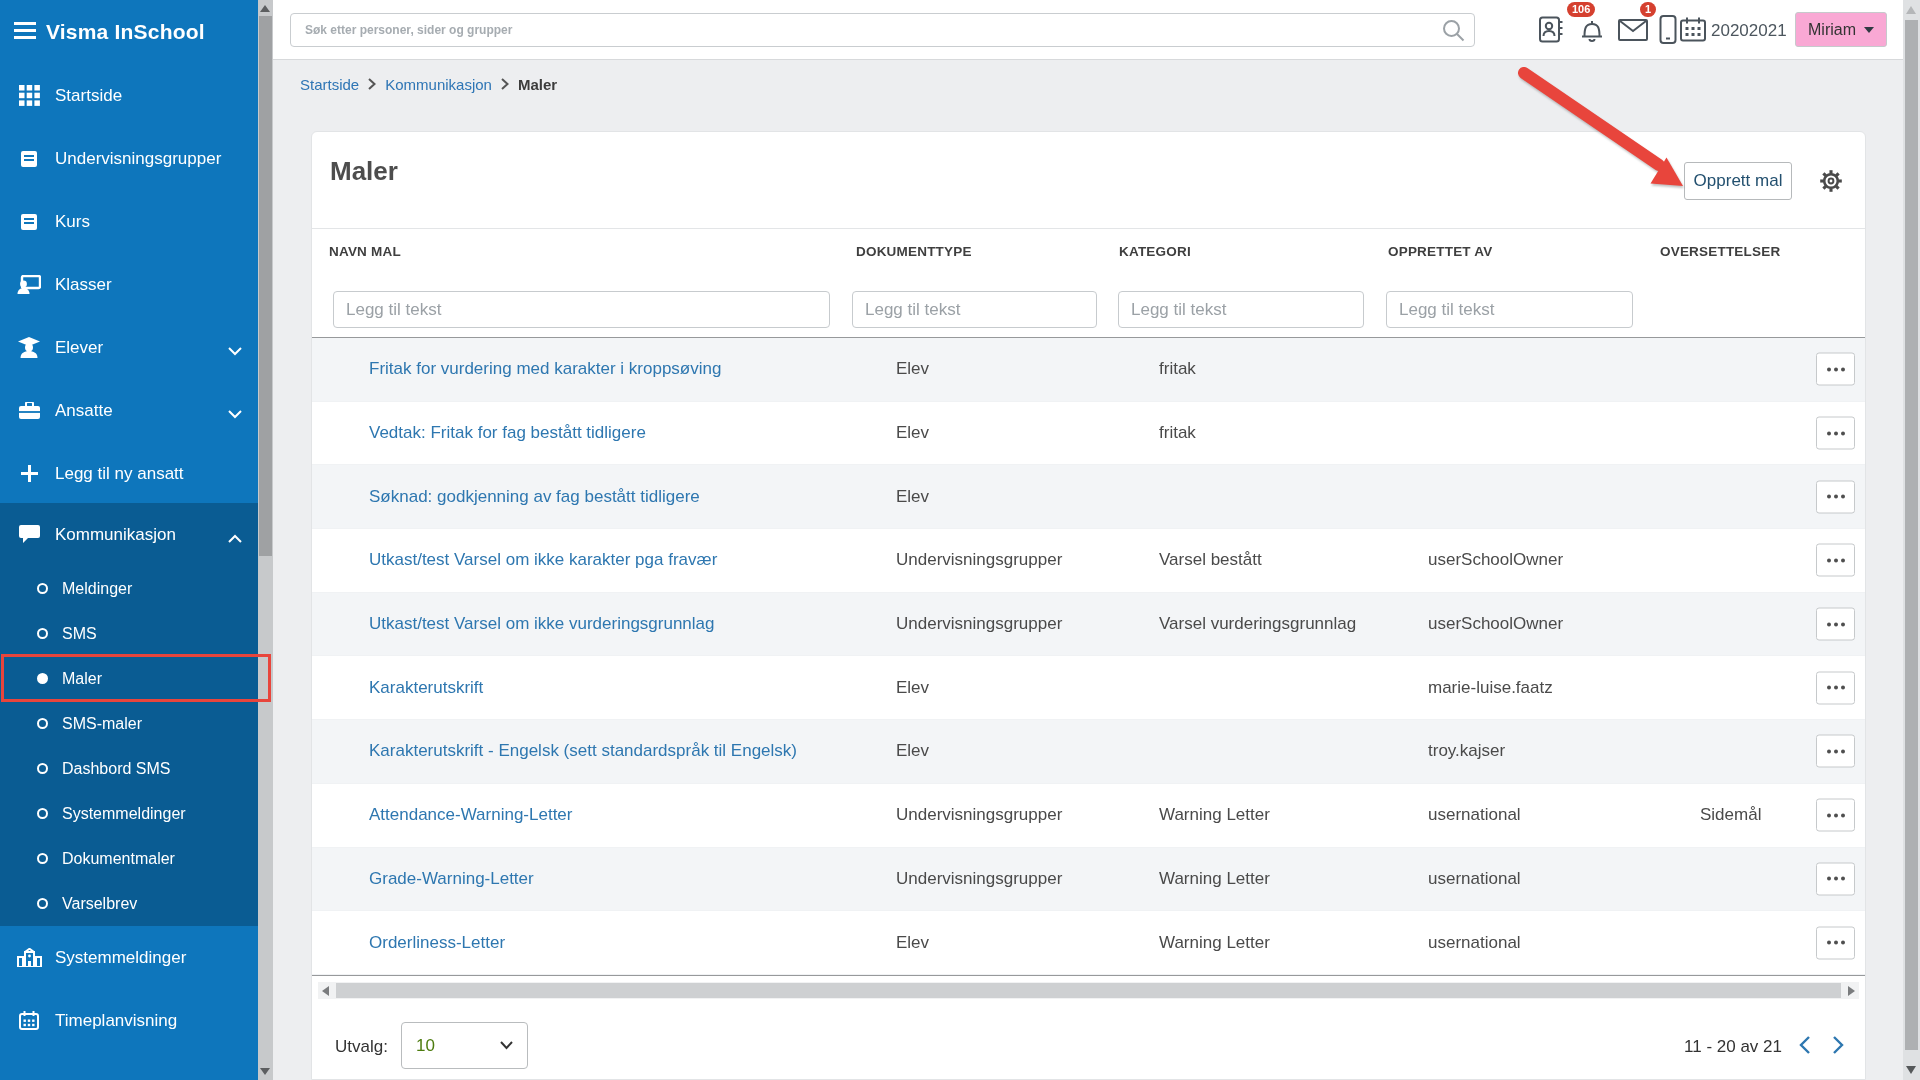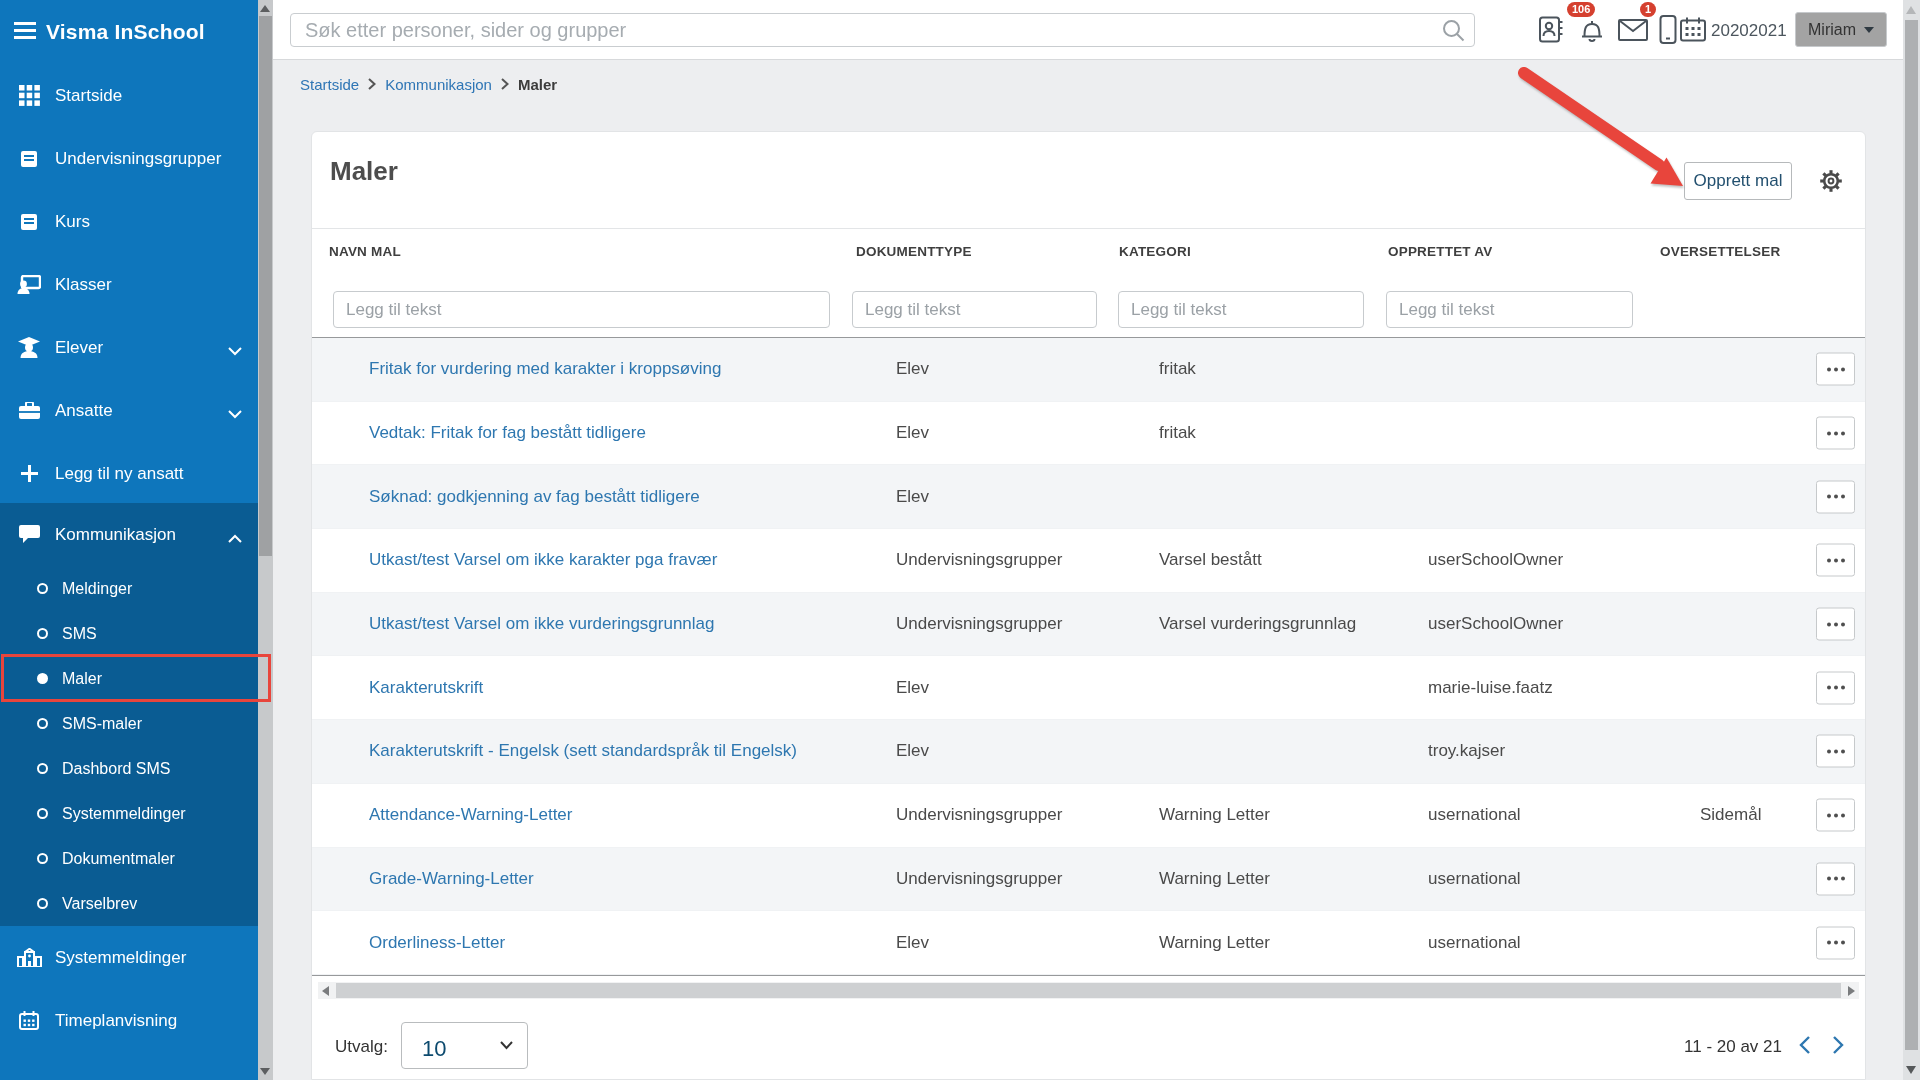--- a/index.html
+++ b/index.html
@@ -26,27 +26,27 @@
   .sb-scroll .thumb { position:absolute; left:1px; width:13px; top:16px; height:540px; background:#9fa1a3; }
   .tri-up   { width:0; height:0; border-left:5px solid transparent; border-right:5px solid transparent; border-bottom:7px solid #5c5e60; position:absolute; left:2px; top:5px; }
   .tri-down { width:0; height:0; border-left:5px solid transparent; border-right:5px solid transparent; border-top:7px solid #5c5e60; position:absolute; left:2px; bottom:5px; }
   
   .anno-box { position:absolute; left:1px; top:654px; width:270px; height:48px; border:3px solid #e8453c; z-index:10; pointer-events:none; }
 
   
   .main { position:absolute; left:273px; top:0; width:1630px; height:1080px; background:#edeef0; }
   .topbar { position:absolute; left:0; top:0; width:100%; height:60px; background:#fff; border-bottom:1px solid #d7d9db; }
   .search-wrap { position:absolute; left:17px; top:13px; width:1185px; height:34px; }
-  .search-wrap input { width:100%; height:100%; border:1px solid #c9cdd0; border-radius:4px; padding:0 20px 0 14px; font-size:20px; color:#555; font-family:inherit; background:#fff; }
+  .search-wrap input { width:100%; height:100%; border:1px solid #c9cdd0; border-radius:4px; padding:0 20px 0 14px; font-size:12px; color:#555; font-family:inherit; background:#fff;font-weight:bold; }
   .search-wrap input::placeholder { color:#a6acb1; }
   .search-wrap .mag { position:absolute; right:10px; top:6px; }
   .tb-ic { position:absolute; top:16px; color:#4b545c; cursor:pointer; }
   .badge { position:absolute; background:#d5402f; color:#fff; font-size:11px; font-weight:bold; border-radius:9px; padding:2px 5px; line-height:1; z-index:3; }
   .year-text { position:absolute; left:1438px; top:21px; font-size:17px; color:#4c565e; }
-  .user-btn { position:absolute; left:1522px; top:12px; width:92px; height:35px; background:#a3a3a3; border:1px solid #c6c9cc; border-radius:3px; display:flex; align-items:center; justify-content:center; gap:8px; font-size:16px; color:#333; cursor:pointer; }
+  .user-btn { position:absolute; left:1522px; top:12px; width:92px; height:35px; background:#f9a8d4; border:1px solid #c6c9cc; border-radius:3px; display:flex; align-items:center; justify-content:center; gap:8px; font-size:16px; color:#333; cursor:pointer; }
   .caret-down { width:0; height:0; border-left:5px solid transparent; border-right:5px solid transparent; border-top:6px solid #2f3a42; }
 
   .breadcrumb { position:absolute; left:27px; top:76px; display:flex; align-items:center; gap:9px; font-size:15px; }
   .bc-link { color:#2e75b5; cursor:pointer; text-decoration:none; }
   .bc-cur { color:#3c3c3c; font-weight:bold; }
 
   
   .card { position:absolute; left:38px; top:131px; width:1555px; height:949px; background:#fff; border:1px solid #e2e4e6; border-radius:6px 6px 0 0; }
   .card-title { position:absolute; left:18px; top:24px; font-size:26px; color:#4d4d4d; }
   .create-btn { position:absolute; left:1372px; top:30px; width:108px; height:38px; background:#fff; border:1px solid #b6b9bb; border-radius:3px; font-size:17px; color:#23506f; font-family:inherit; cursor:pointer; }
@@ -68,21 +68,21 @@
 
   
   .h-scroll { position:absolute; left:6px; top:850px; width:1541px; height:17px; background:#f1f2f3; }
   .h-scroll .hthumb { position:absolute; top:1px; left:18px; width:1505px; height:15px; background:#ceD0d2; background:#ced0d2; }
   .h-tri-l { position:absolute; left:4px; top:4px; width:0; height:0; border-top:5px solid transparent; border-bottom:5px solid transparent; border-right:7px solid #7a7c7e; }
   .h-tri-r { position:absolute; right:4px; top:4px; width:0; height:0; border-top:5px solid transparent; border-bottom:5px solid transparent; border-left:7px solid #7a7c7e; }
 
   
   .sel-label { position:absolute; left:23px; top:905px; font-size:17px; color:#333; }
   .size-select { position:absolute; left:89px; top:890px; width:127px; height:47px; border:1px solid #b9bcbe; border-radius:4px; background:#fff; cursor:pointer; }
-  .size-select .val { position:absolute; left:20px; top:13px; font-size:22px; color:#0c4a6e; }
+  .size-select .val { position:absolute; left:14px; top:13px; font-size:17px; color:#4d7c0f; }
   .size-select svg { position:absolute; right:14px; top:18px; }
   .range-text { position:absolute; left:1340px; top:905px; width:130px; text-align:right; font-size:17px; color:#333; }
   .pg-btn { position:absolute; top:903px; cursor:pointer; }
   .pg-prev { left:1486px; } .pg-next { left:1520px; }
 
   
   .anno-arrow { position:absolute; left:1237px; top:62px; z-index:6; pointer-events:none; filter:drop-shadow(1px 2px 1px rgba(0,0,0,.25)); }
 
   
   .win-scroll { position:absolute; left:1903px; top:0; width:17px; height:1080px; background:#dfe1e3; }

